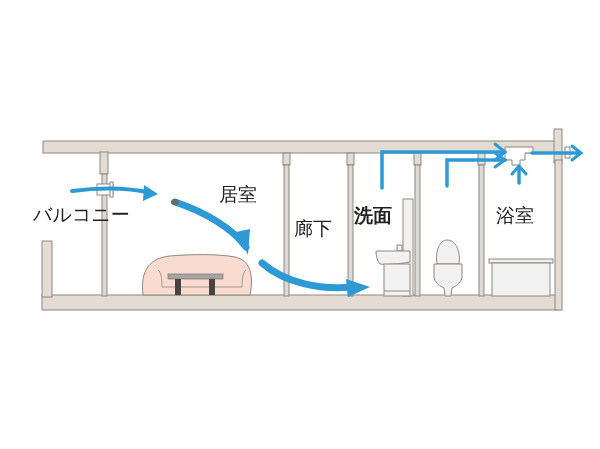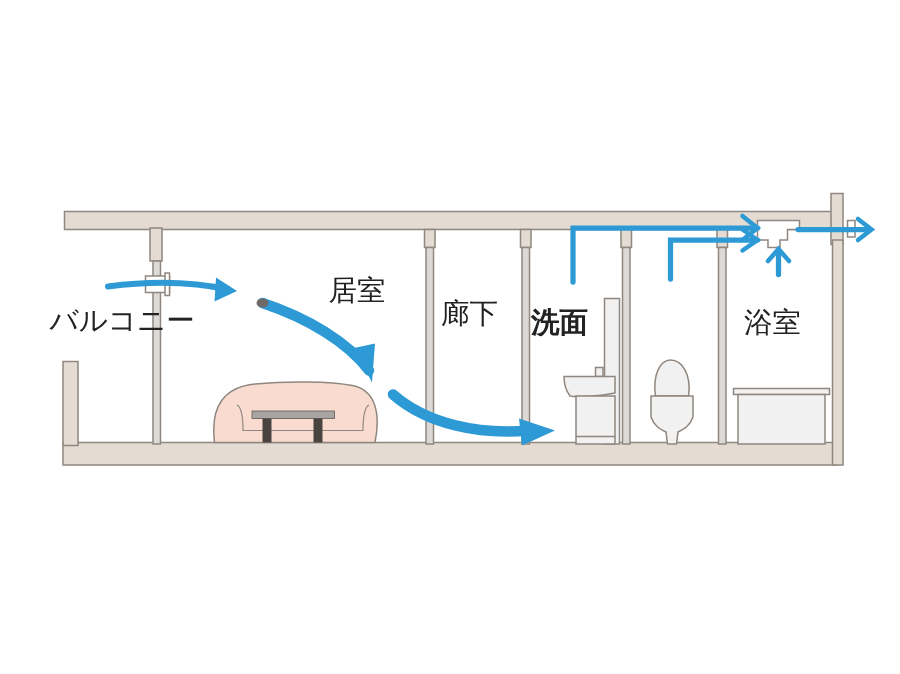--- a/index.html
+++ b/index.html
@@ -111,16 +111,16 @@
       <path d="M519,183 L519,167" stroke-width="3.5"></path>
       <path d="M512,174 L519,166 L526,174" stroke-width="3"></path>
 
       <path d="M532,153 L580,153" stroke-width="3.5"></path>
       <path d="M572,146 L581,153 L572,160" stroke-width="3"></path>
     </g>
   </svg>
 
   <div class="label" style="left:33px; top:205px;">バルコニー</div>
   <div class="label" style="left:219px; top:185px;">居室</div>
-  <div class="label" style="left:294px; top:200px;">廊下</div>
+  <div class="label" style="left:294px; top:219px;">廊下</div>
   <div class="label" style="left:354px; top:206px;font-weight:bold;">洗面</div>
   <div class="label" style="left:496px; top:206px;font-family:Liberation Serif, serif;">浴室</div>
 </div>
 
 </body></html>

